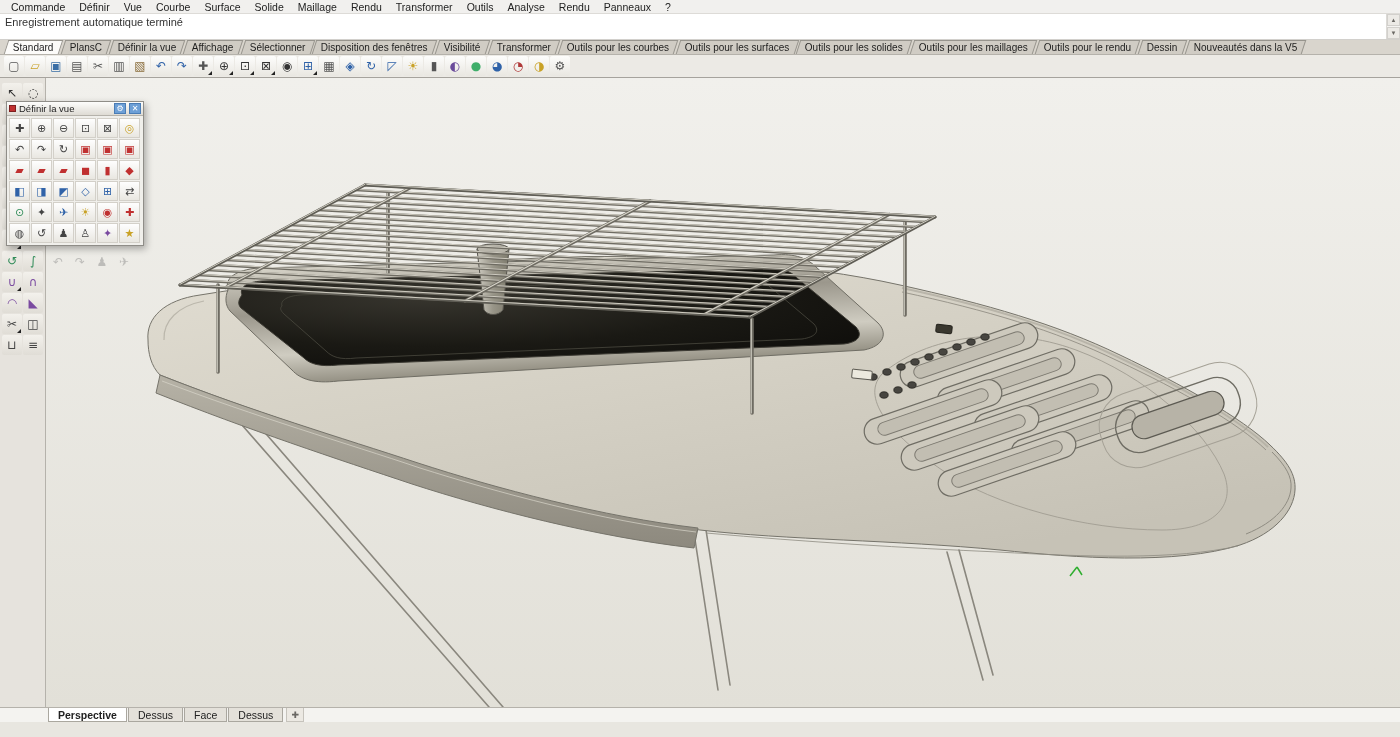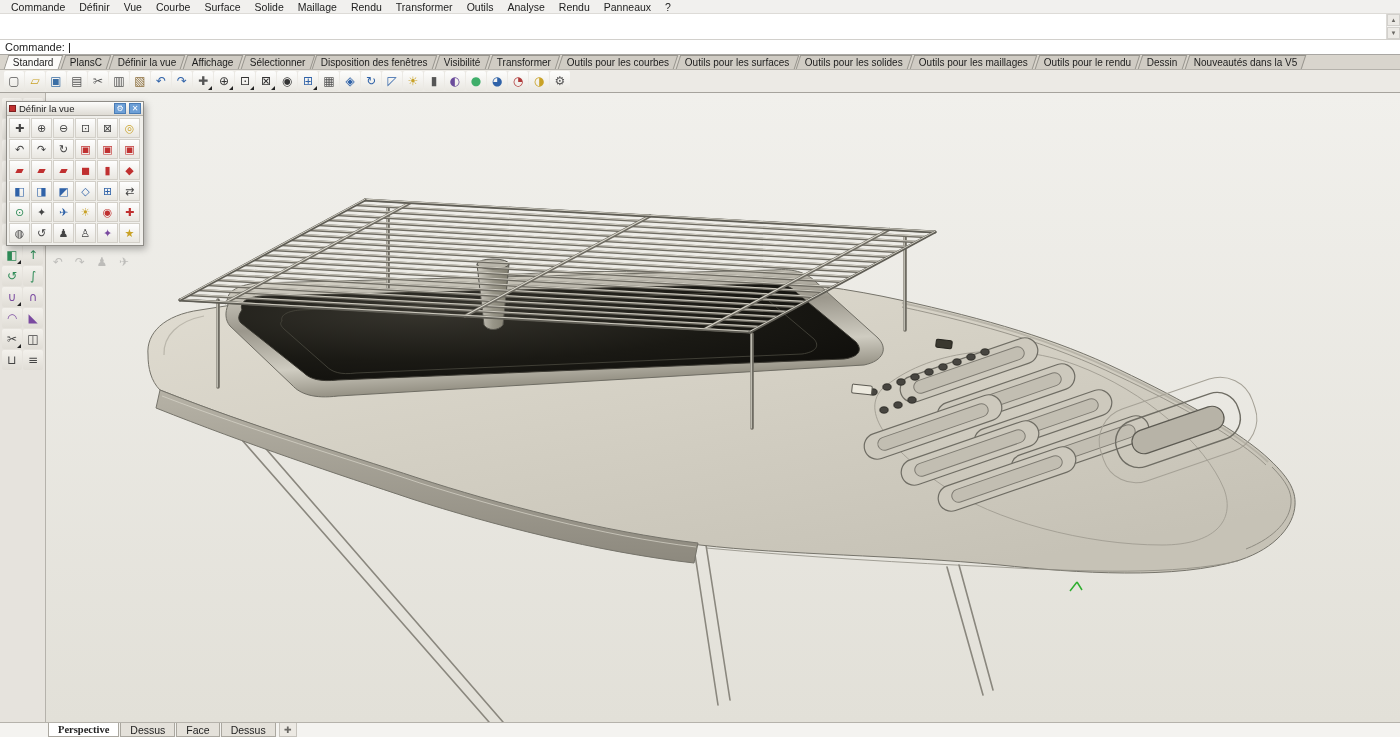--- a/index.html
+++ b/index.html
@@ -51,21 +51,21 @@
   .picon .glyph { font-family:"DejaVu Sans", sans-serif; font-size:11px; line-height:1; }
 
   .faded-icons { position:absolute; left:48px; top:252px; display:flex; gap:2px; opacity:.4; z-index:5; }
   .faded-icons .ticon { background:none; }
 
   
   .vtabs { height:15px; background:#f4f3f0; border-top:1px solid #b5b2ab; display:flex; align-items:stretch; padding-left:48px; font-size:10.5px; }
   .vtab { padding:0 9px; display:flex; align-items:center; border:1px solid #aaa79f; border-top:none; background:#e4e1da; margin-right:1px; }
   .vtab .lbl { font-size:10.5px; }
   .vtab.active { background:#ffffff; }
-  .vtab.active .lbl { font-weight:bold;font-family:Liberation Serif, serif; }
+  .vtab.active .lbl { font-weight:bold; }
   .vplus { width:18px; display:flex; align-items:center; justify-content:center; color:#6a6864; font-size:9px; font-family:"DejaVu Sans", sans-serif; border:1px solid #c6c3bc; border-top:none; background:#ece9e3; margin-left:2px; }
 </style>
 </head>
 <body>
 
 <div class="app">
 
   <div class="menubar">
       <span class="menu-item">
         <span class="lbl">Commande</span>
@@ -105,31 +105,27 @@
       </span>
       <span class="menu-item">
         <span class="lbl">Panneaux</span>
       </span>
       <span class="menu-item">
         <span class="lbl">?</span>
       </span>
     </div>
 
   <div class="history">
+    <div>Enregistrement automatique terminé</div>
     <div class="hscroll">
       <span class="hbtn">▲</span>
       <span class="hbtn">▼</span>
     </div>
   </div>
 
-  <div class="cmdrow">
-    <span>Commande:</span>
-    <span></span>
-    <span class="caret">|</span>
-  </div>
 
   <div class="tabbar">
       <span class="ttab active">
         <span class="lbl">Standard</span>
       </span>
       <span class="ttab">
         <span class="lbl">PlansC</span>
       </span>
       <span class="ttab">
         <span class="lbl">Définir la vue</span>

